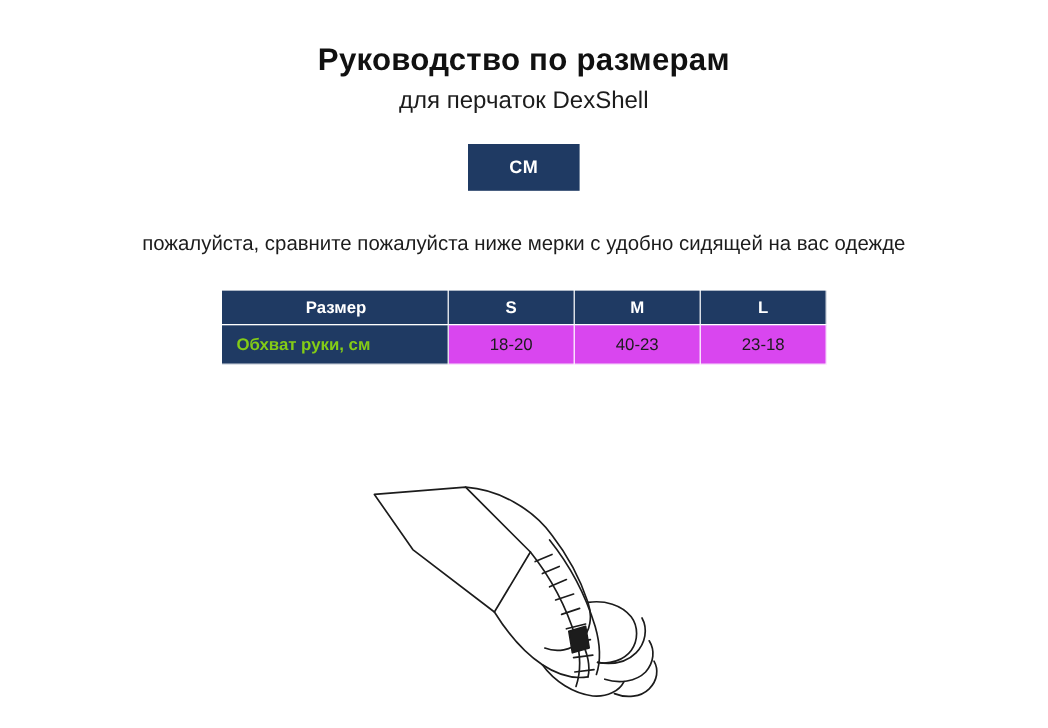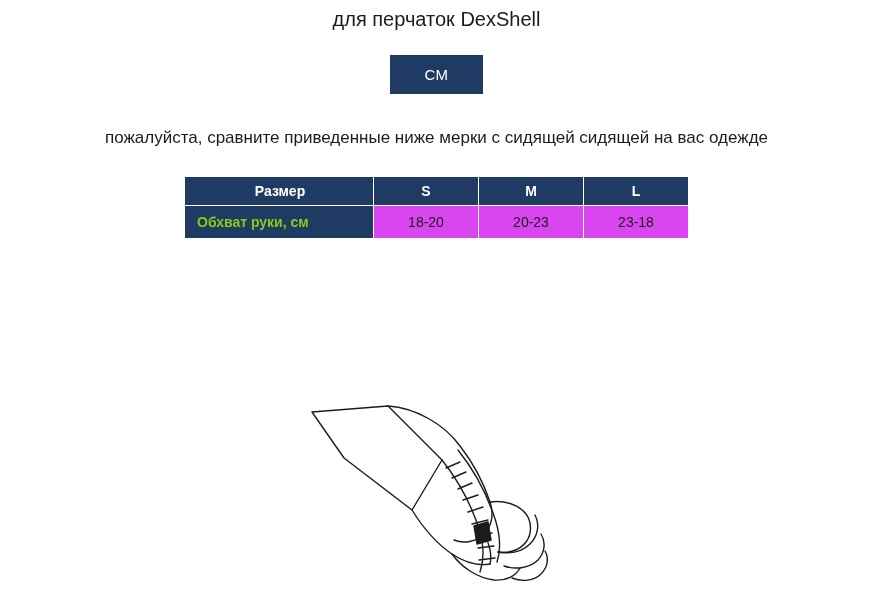--- a/index.html
+++ b/index.html
@@ -40,21 +40,21 @@
   }
   .unit-tab-row {
     margin-top: 24px;
     display: flex;
     justify-content: center;
   }
   .unit-tab {
     background: #1f3a63;
     color: #ffffff;
     font-size: 15px;
-    font-weight: normal;
+    font-weight: bold;
     padding: 11px 34px;
     letter-spacing: 0.5px;
     border: none;
     cursor: pointer;
   }
   .instruction {
     margin-top: 34px;
     font-size: 17px;
     color: #1c1c1c;
     text-align: center;
@@ -109,43 +109,44 @@
     bottom: 10px;
     display: flex;
     justify-content: center;
   }
 </style>
 </head>
 <body>
 
 <div class="page">
 
+  <div class="title">Руководство по размерам</div>
   <div class="subtitle">для перчаток DexShell</div>
 
   <div class="unit-tab-row">
     <button class="unit-tab">СМ</button>
   </div>
 
-  <div class="instruction">пожалуйста, сравните приведенные ниже мерки с сидящей сидящей на вас одежде</div>
+  <div class="instruction">пожалуйста, сравните пожалуйста ниже мерки с удобно сидящей на вас одежде</div>
 
   <div class="table-wrap">
     <table class="size-table">
       <thead>
         <tr>
           <th class="head-label">Размер</th>
           <th class="head-size">S</th>
           <th class="head-size">M</th>
           <th class="head-size">L</th>
         </tr>
       </thead>
       <tbody>
         <tr>
           <th class="row-label">Обхват руки, см</th>
           <td>18-20</td>
-          <td>20-23</td>
+          <td>40-23</td>
           <td>23-18</td>
         </tr>
       </tbody>
     </table>
   </div>
 
   <div class="illustration">
     <svg width="290" height="195" viewBox="0 0 290 195" fill="none" xmlns="http://www.w3.org/2000/svg">
       <g stroke="#1c1c1c" stroke-width="1.4" fill="none" stroke-linejoin="round" stroke-linecap="round">
 

